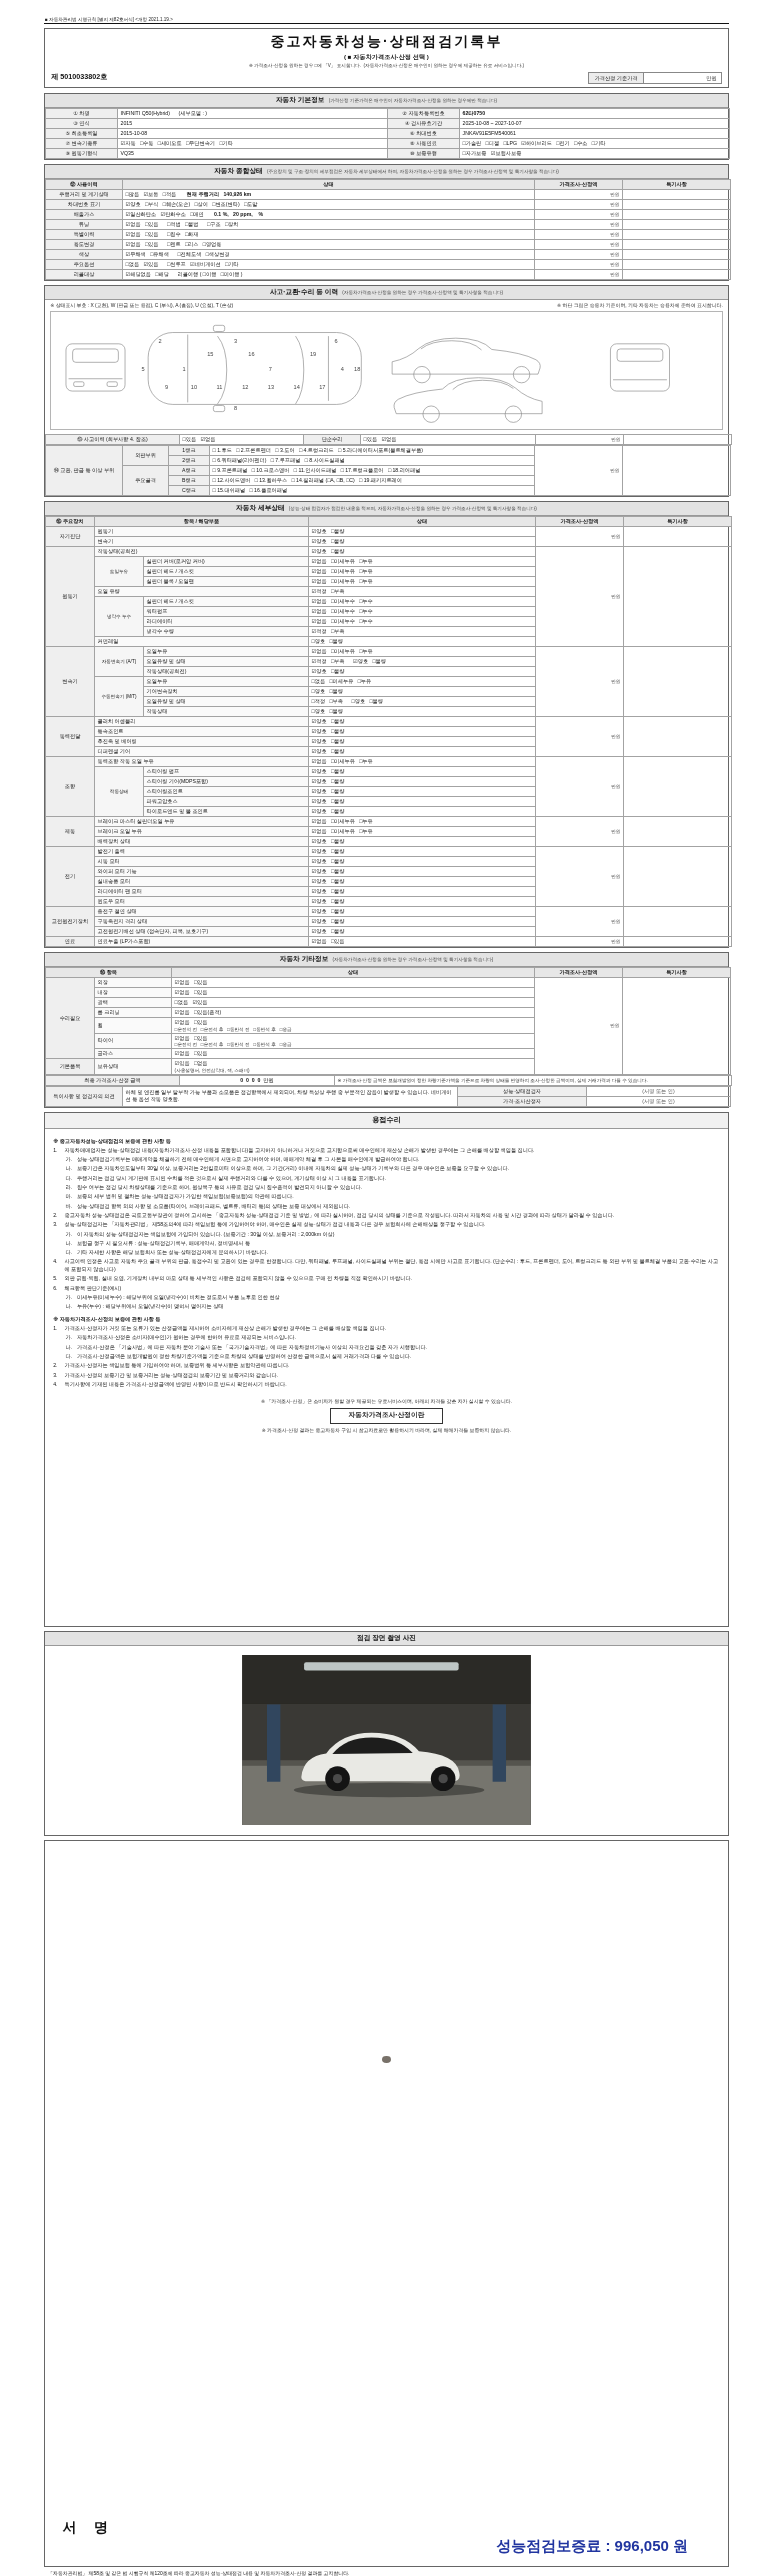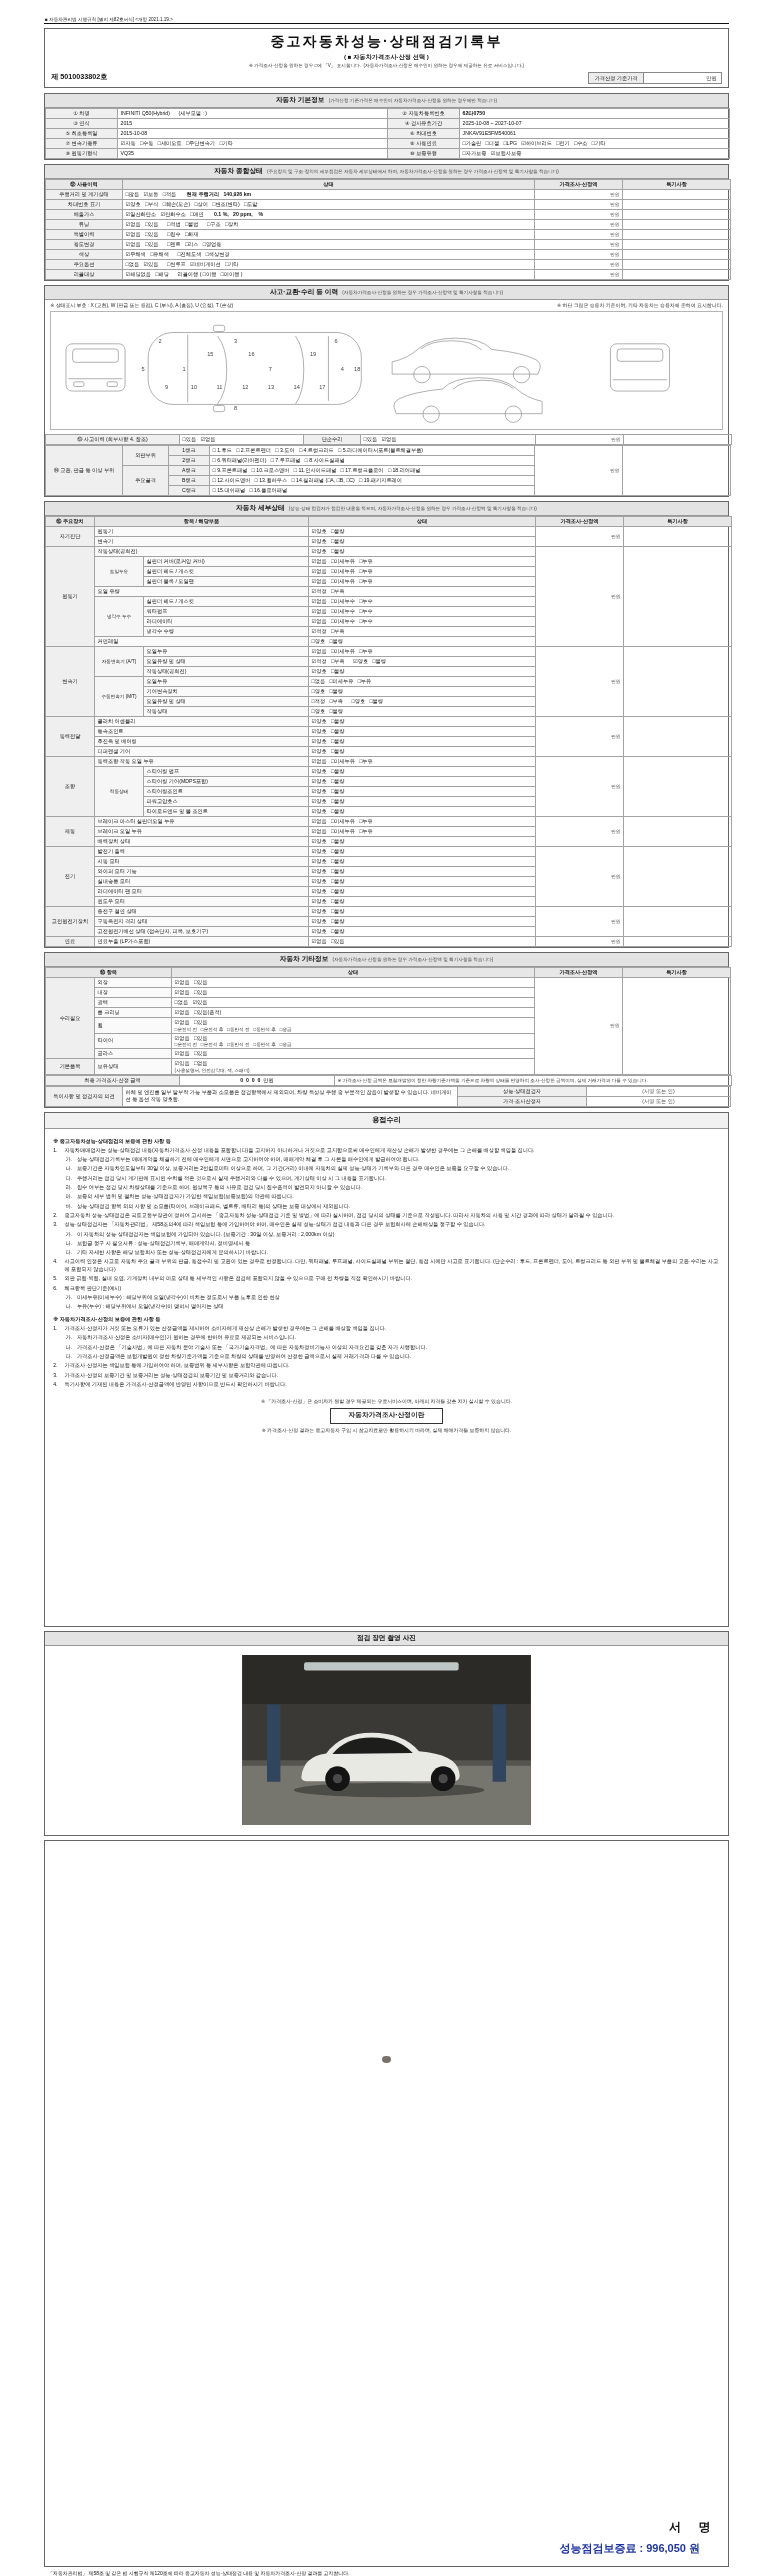--- a/index.html
+++ b/index.html
@@ -38,22 +38,22 @@
 .n-head{font-weight:bold;margin:4.6px 0 1.5px}
 .n-item{display:flex;margin-top:1.5px}
 .n-item .num{flex:none;width:11.3px}
 .n-item.ind1{padding-left:12.4px}
 .def-wrap{text-align:center;padding:2.1px 8.2px 6.2px;font-size:4.9px;color:#222}
 .def-box{display:inline-block;border:0.8px solid #333;padding:2.6px 17.5px;font-weight:bold;font-size:6.7px;margin:3.6px 0}
 .photo-wrap{padding:9.3px;display:flex;justify-content:center}
 .sec-empty{flex:1;min-height:113px;position:relative;border:0.8px solid #666;margin-top:4.1px;background:#fff}
 .stamp{position:absolute;left:calc(50% - 4.6px);top:215px;width:9.3px;height:7.7px;background:#564e44;border-radius:45%;opacity:.8}
 .sign-area{position:absolute;left:0;right:0;bottom:13.4px;height:34px}
-.sign-label{text-align:right;font-size:12px;font-weight:bold;letter-spacing:17.5px;padding-left:17.5px}
-.fee{position:absolute;right:28px;bottom:-3.1px;color:#2135a0;font-weight:bold;font-size:11px}
+.sign-label{text-align:left;font-size:14px;font-weight:bold;letter-spacing:17.5px;padding-left:17.5px}
+.fee{position:absolute;right:40px;bottom:-3.1px;color:#2135a0;font-weight:bold;font-size:15px}
 .footer{flex:none;font-size:4.9px;line-height:1.7;padding:3.1px 4.1px 3.1px;color:#111}
 .footer .f2{white-space:pre-wrap}
 </style>
 </head>
 <body>
 
 <div class="page">
   <div class="doc">
 
     <div class="law-note">■ 자동차관리법 시행규칙 [별지 제82호서식] &lt;개정 2021.1.19.&gt;</div>

